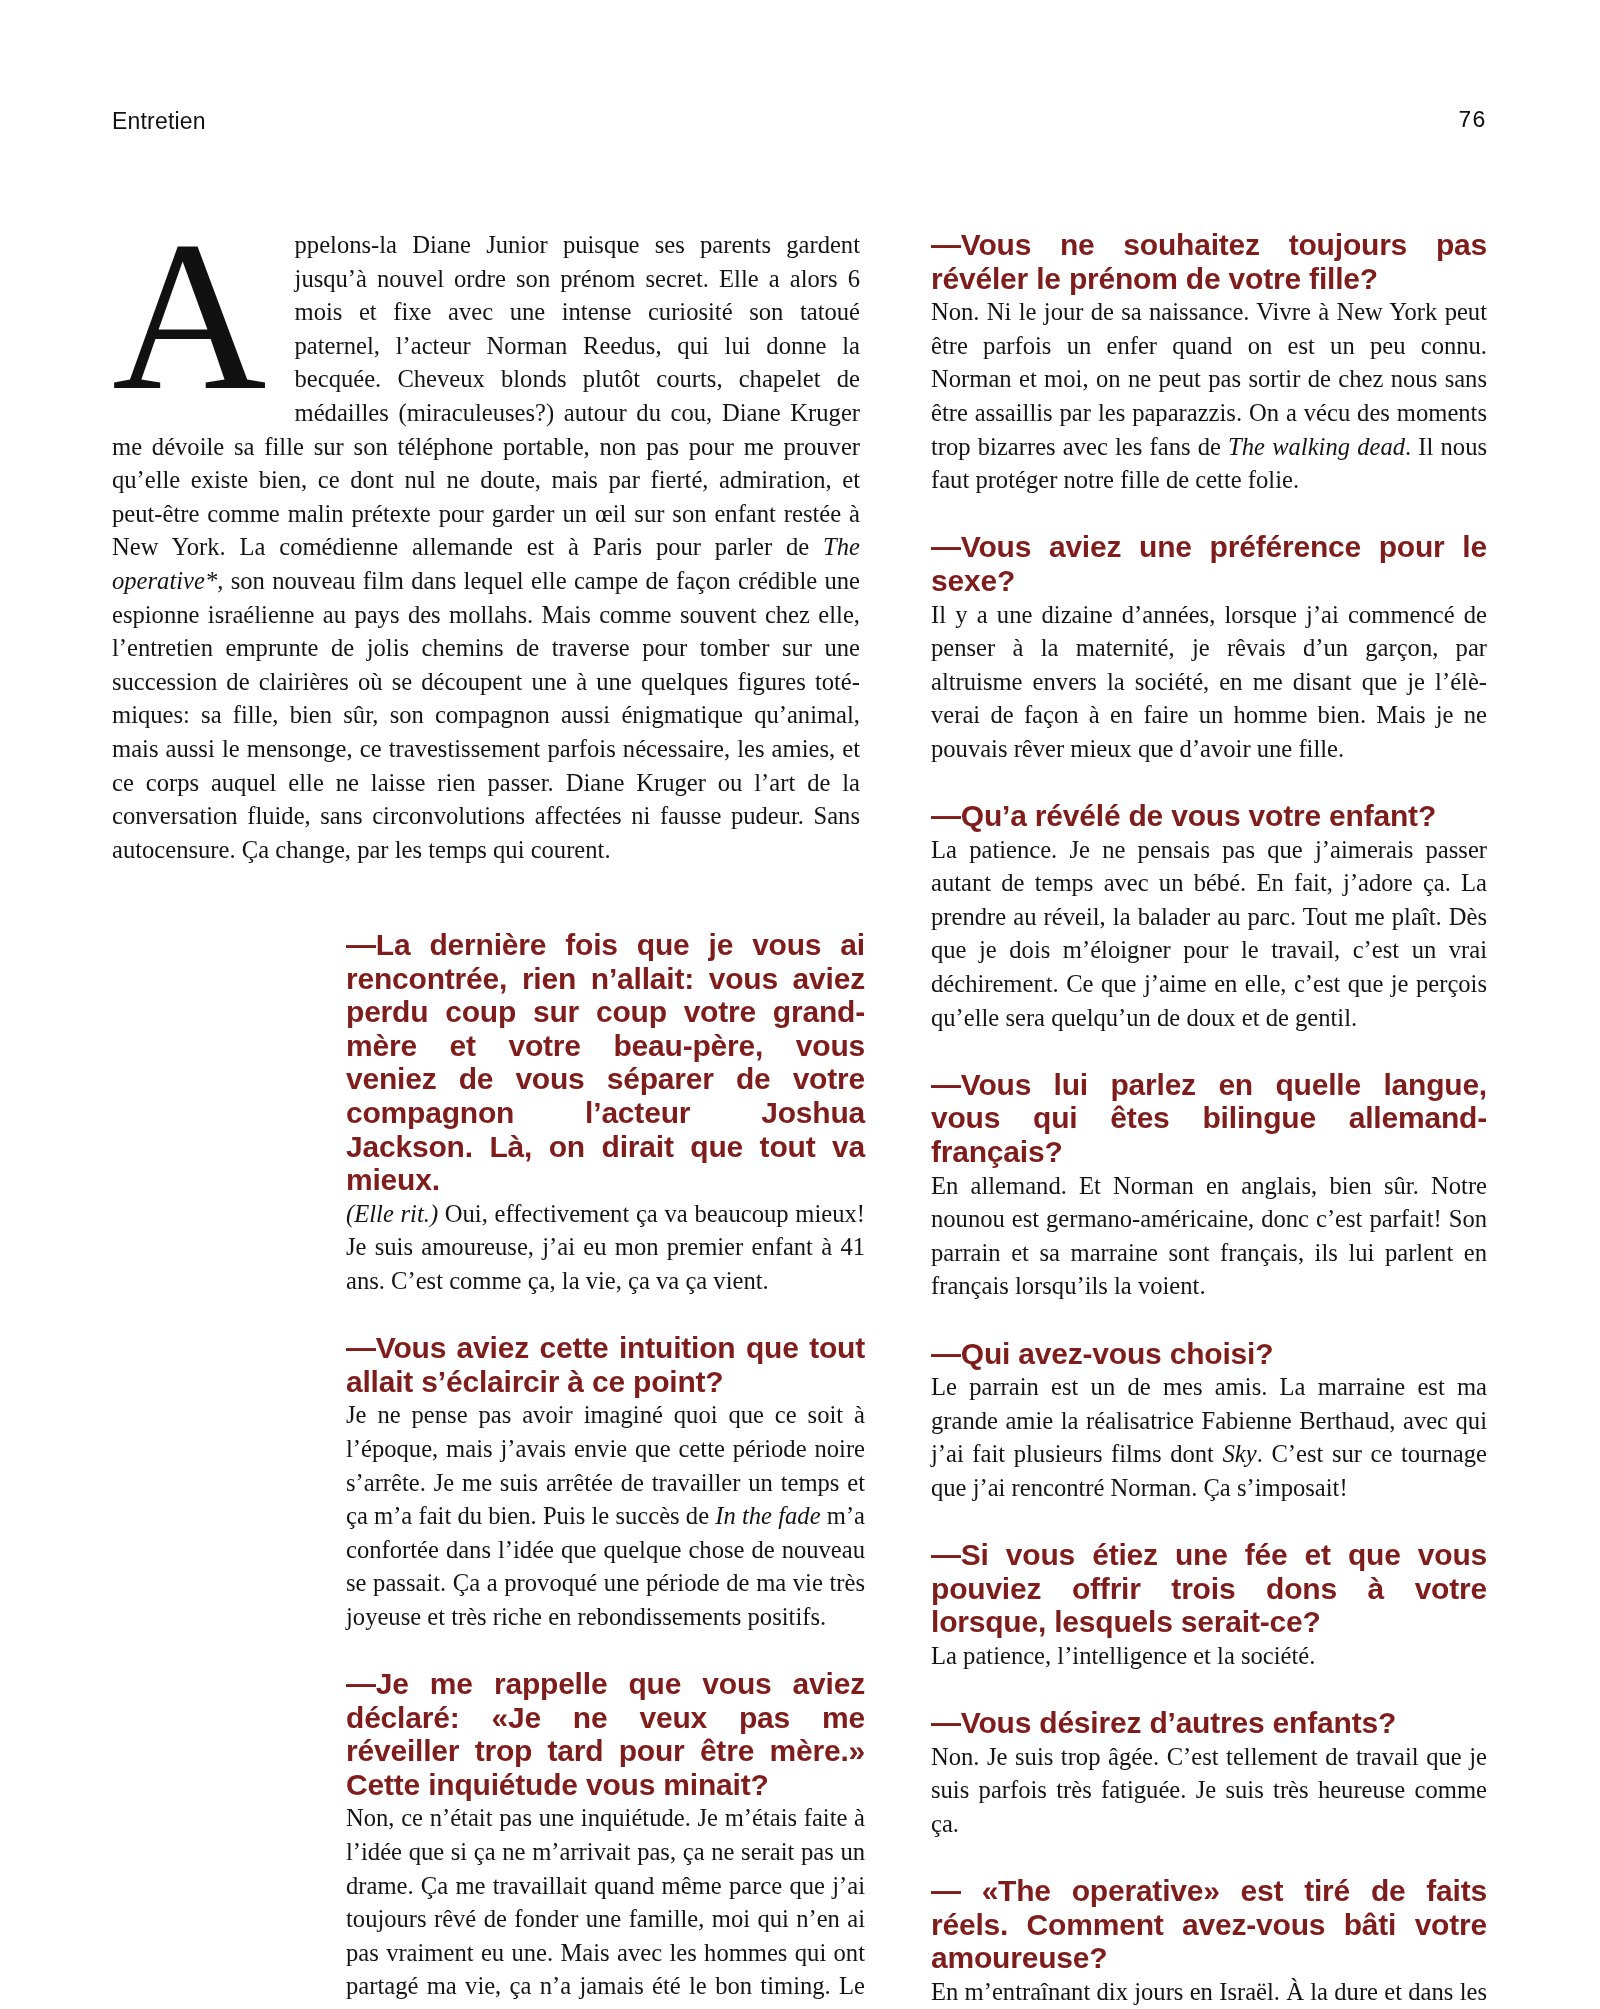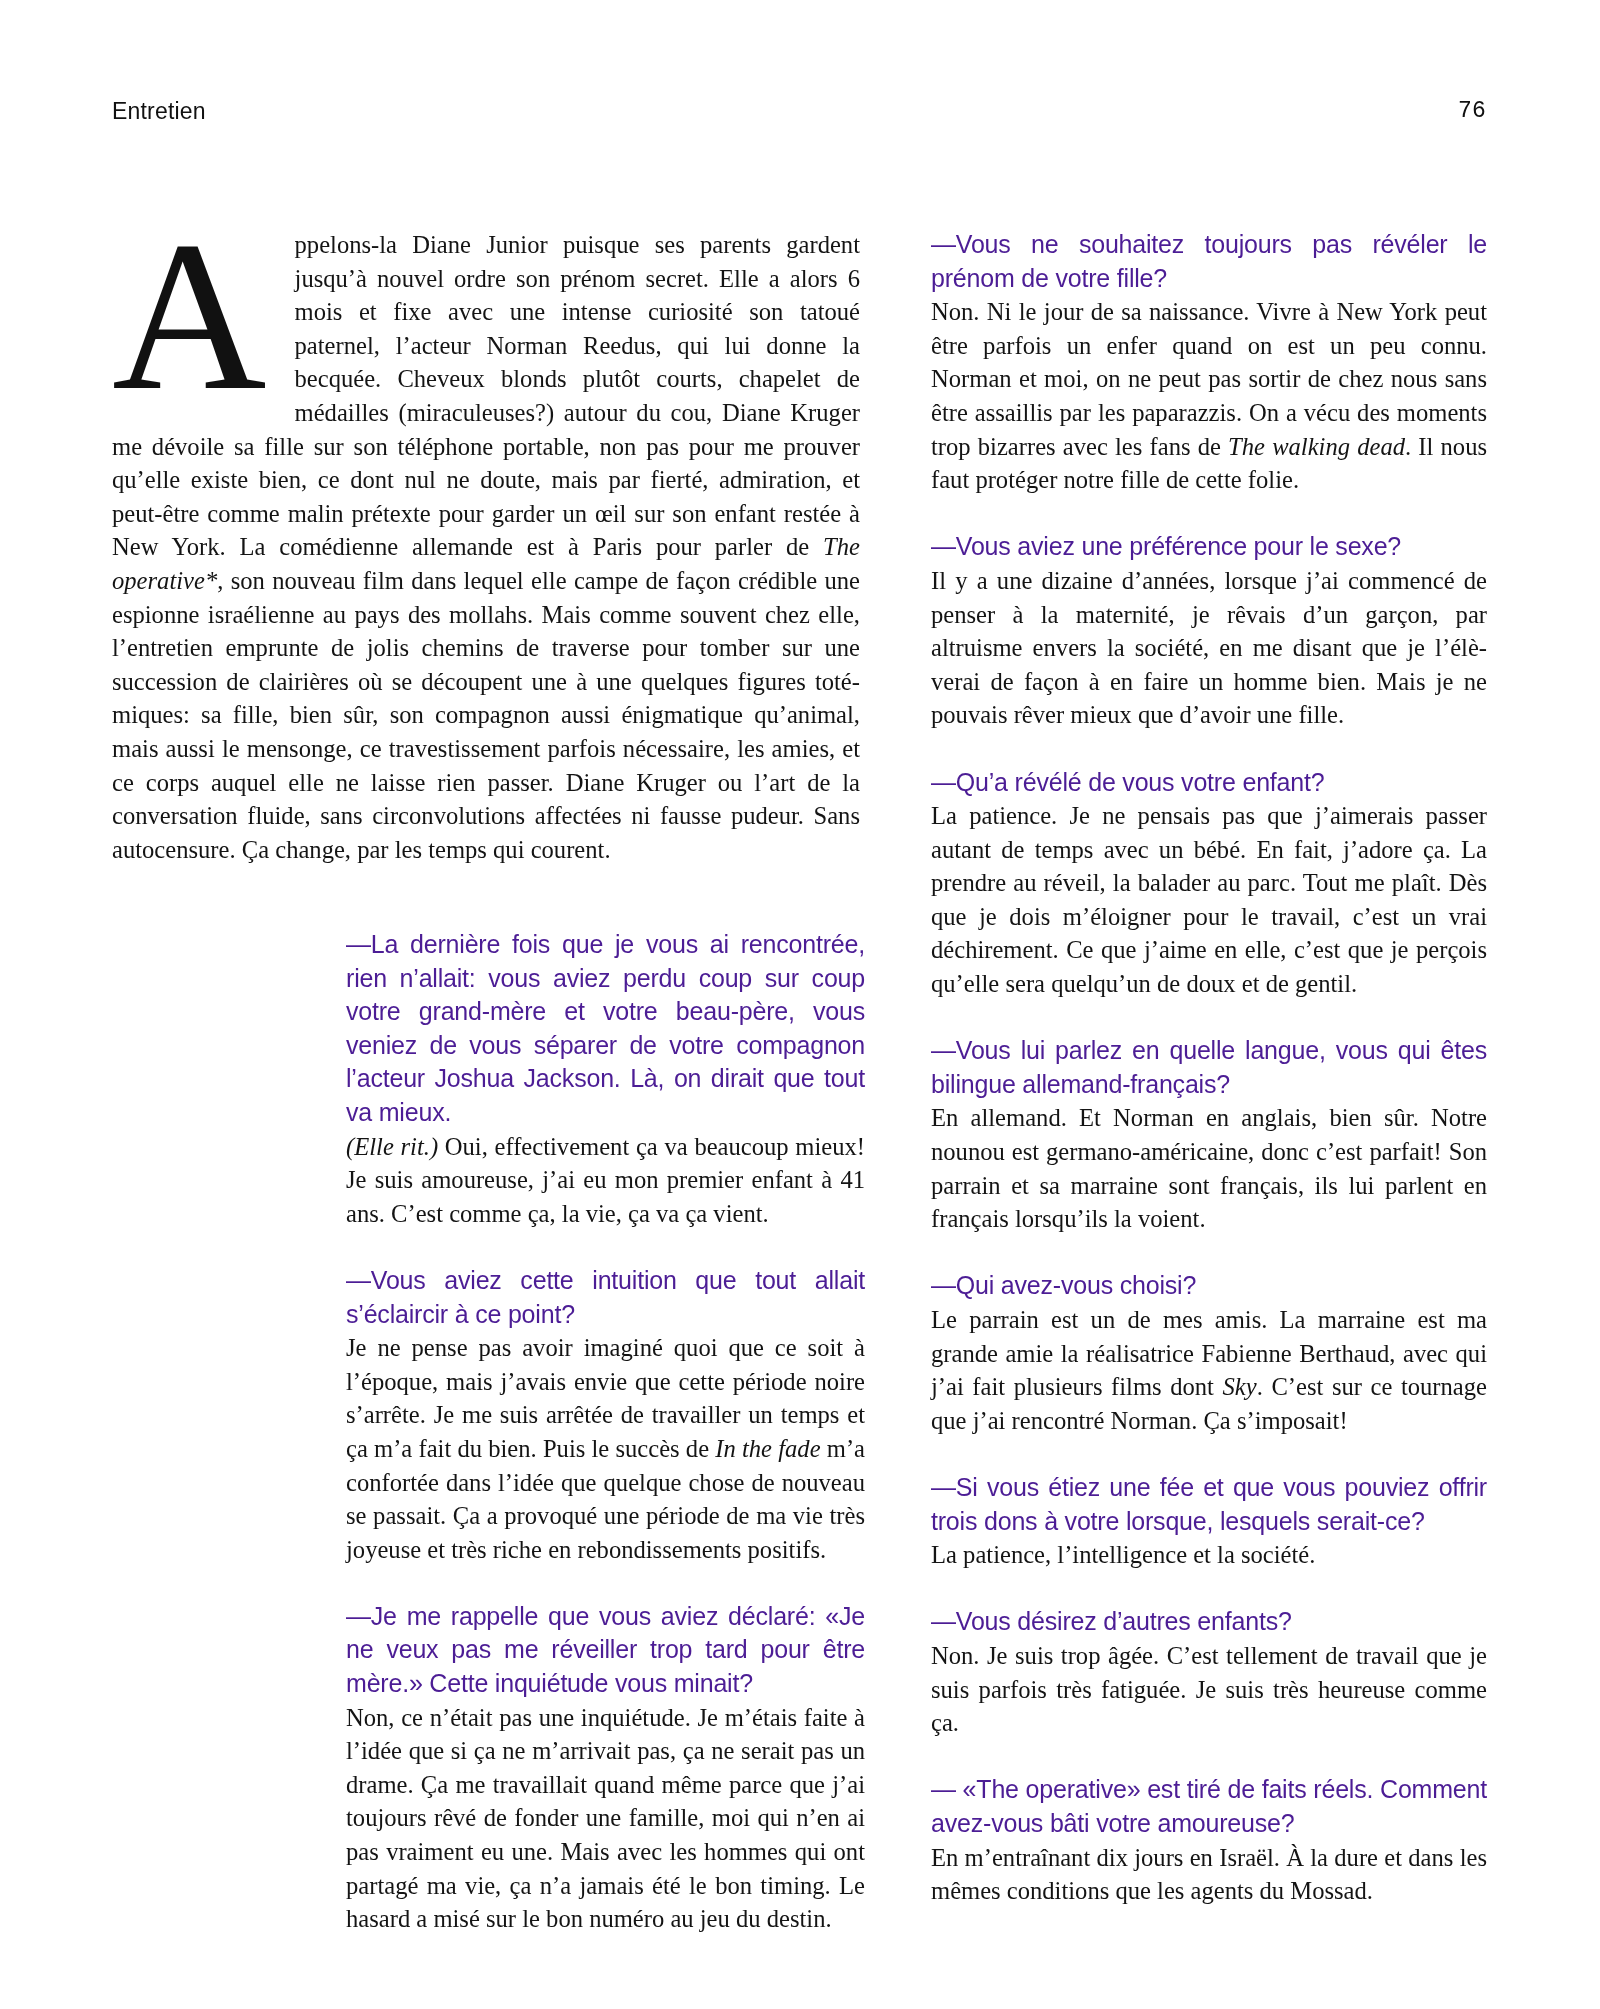--- a/index.html
+++ b/index.html
@@ -2,42 +2,42 @@
 <html><head>
 <meta charset="utf-8">
 <style>
   html, body { margin: 0; padding: 0; }
   body {
     width: 1600px; height: 2009px; background: #ffffff; color: #141414;
     position: relative; overflow: hidden;
   }
 
   .running-head {
-    position: absolute; top: 98px; font-size: 23px; letter-spacing: 0.2px;
+    position: absolute; top: 108px; font-size: 23px; letter-spacing: 0.2px;
     font-family: "Liberation Sans", "DejaVu Sans", sans-serif; color: #111;
   }
   #section-label { left: 112px; }
   #page-number { left: 1458px; font-family: Liberation Mono, monospace; }
 
   .col { position: absolute; font-family: "Liberation Serif", "DejaVu Serif", serif;
          font-size: 24.6px; line-height: 33.6px; text-align: justify; hyphens: manual; color: #141414; }
   .col p { margin: 0; }
 
   #intro { left: 112px; top: 228px; width: 748px; }
   .dropcap {
     float: left; font-family: "Liberation Serif", "DejaVu Serif", serif;
     font-size: 214px; line-height: 160px; height: 168px; margin: 8px 28px 0 0; padding: 0;
     color: #111; font-weight: normal;
   }
 
   #col-middle { left: 346px; top: 928px; width: 519px; }
   #col-right { left: 931px; top: 228px; width: 556px; }
 
-  .q { font-family: "Liberation Sans", "DejaVu Sans", sans-serif; font-weight: normal;
-       font-size: 25px; line-height: 33.6px; color: #4c1d95; letter-spacing: -0.2px; }
+  .q { font-family: "Liberation Sans", "DejaVu Sans", sans-serif; font-weight: bold;
+       font-size: 30px; line-height: 33.6px; color: #7f1d1d; letter-spacing: -0.2px; }
   .a { margin: 0; }
   .qa { margin-bottom: 33.6px; }
   em { font-style: italic; }
 </style>
 </head>
 <body>
 
 <div id="section-label" class="running-head">Entretien</div>
 <div id="page-number" class="running-head">76</div>
 

